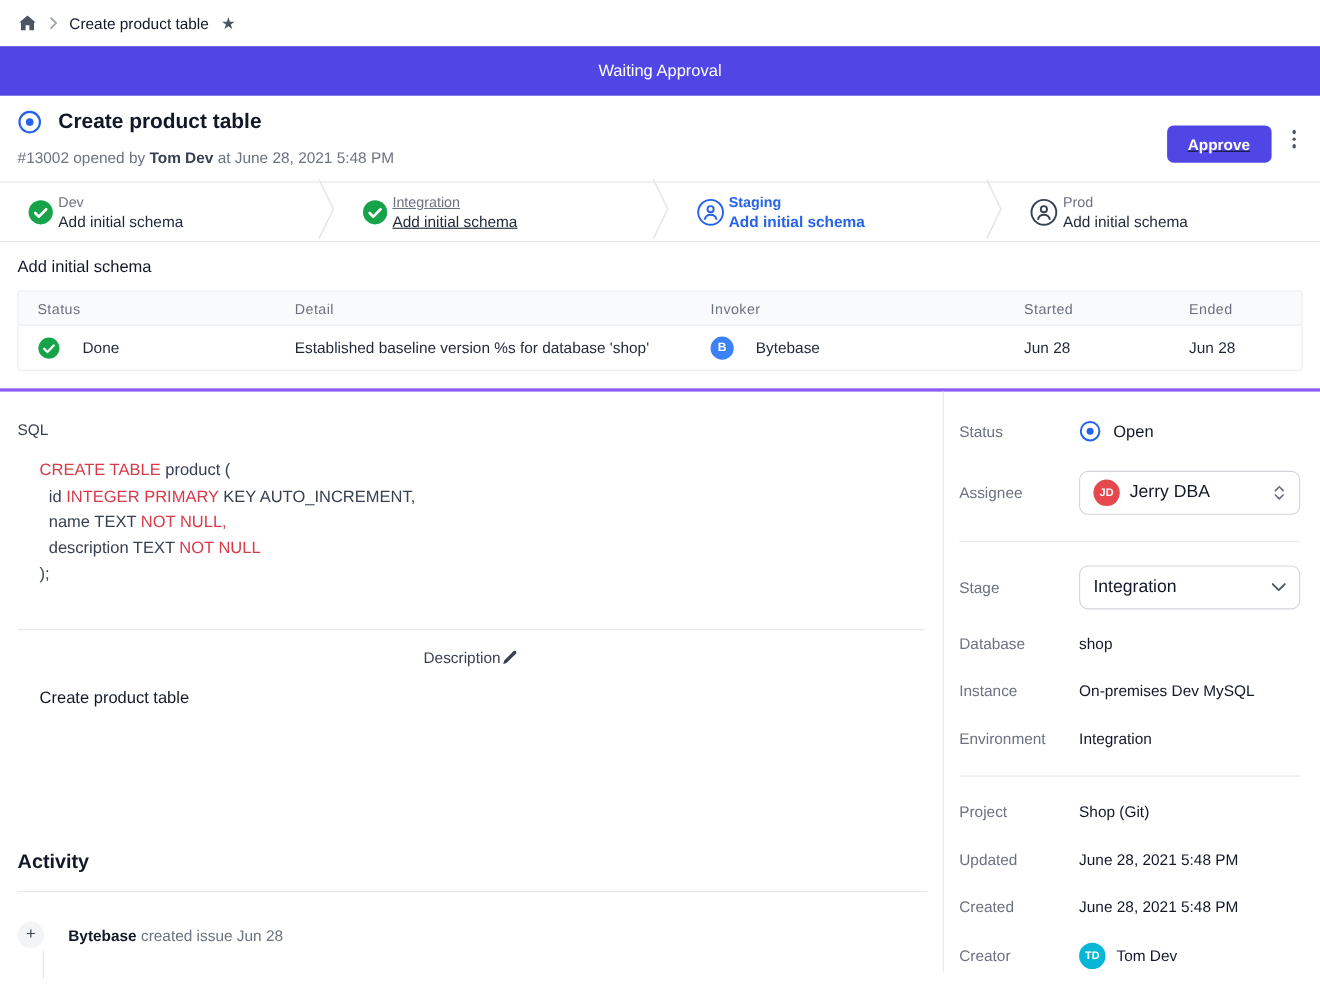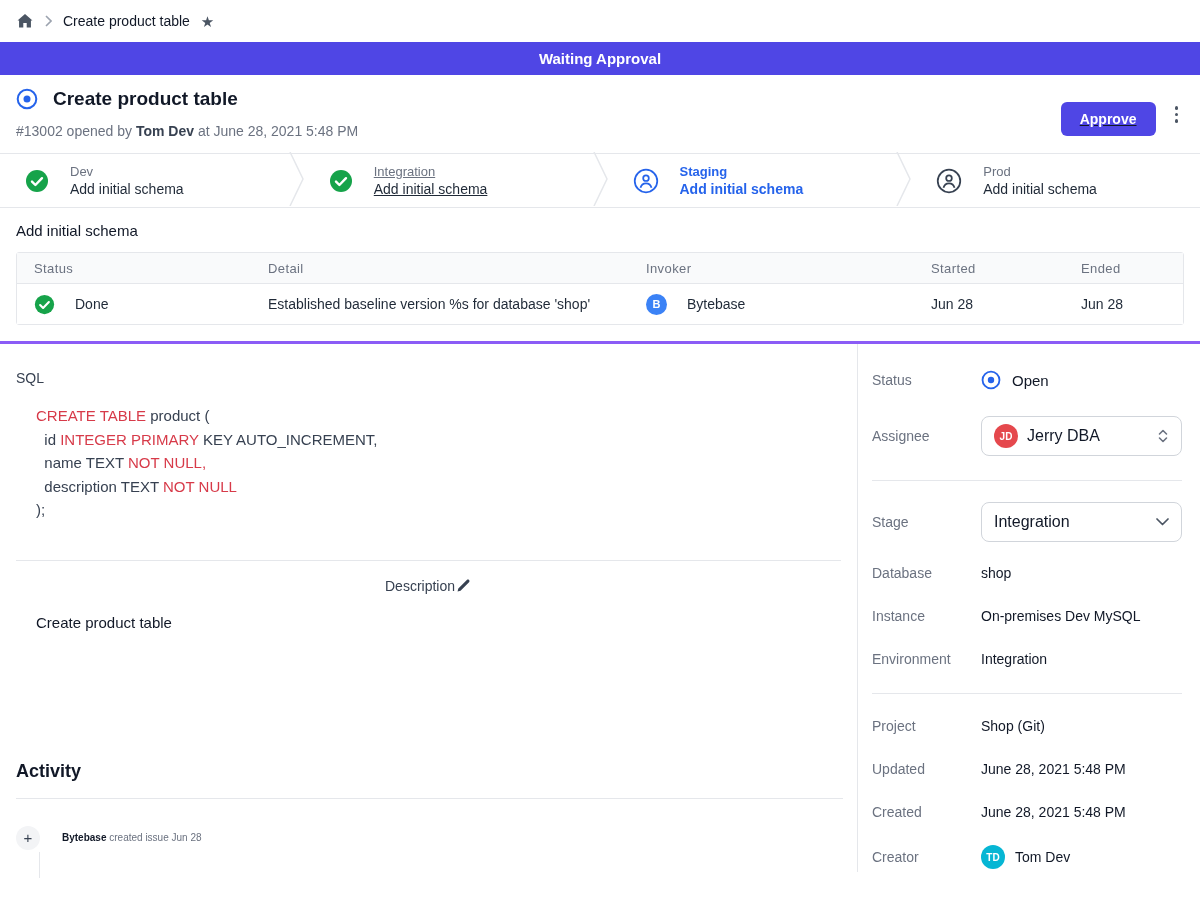--- a/index.html
+++ b/index.html
@@ -5,39 +5,39 @@
   * { margin:0; padding:0; box-sizing:border-box; }
   html,body { width:1200px; height:900px; background:#fff; font-family:"Liberation Sans", sans-serif; color:#111827; overflow:hidden; }
   .page { width:1200px; height:900px; position:relative; background:#fff; }
 
   
   .breadcrumb { height:42px; display:flex; align-items:center; gap:11px; padding:0 16px; }
   .crumb-title { font-size:14px; font-weight:500; color:#111827; }
   .star { font-size:15px; color:#4b5563; line-height:1; }
 
   
-  .banner { height:33px; background:var(--accent,#4f46e5); color:#fff; display:flex; align-items:center; justify-content:center; font-size:15px; font-weight:700; }
+  .banner { height:45px; background:var(--accent,#4f46e5); color:#fff; display:flex; align-items:center; justify-content:center; font-size:15px; font-weight:400; }
 
   
   .header { position:relative; padding:13px 16px 14px; }
   .title-row { display:flex; align-items:center; gap:15px; }
   .issue-title { font-size:19px; font-weight:700; color:#111827; }
   .meta-line { margin-top:13px; font-size:14px; color:#6b7280; }
   .meta-line .author { color:#374151; font-weight:600; }
   .commit-line { margin-top:9px; font-size:14px; color:#6b7280; display:flex; align-items:center; gap:6px; flex-wrap:nowrap; }
   .link { color:var(--link,#2563eb); cursor:pointer; }
   .commit-msg { color:#1f2937; }
   .header-actions { position:absolute; top:27px; right:16px; display:flex; align-items:flex-start; gap:13px;text-decoration:underline; }
   .approve-btn { background:var(--accent,#4f46e5); color:#fff; border:none; border-radius:6px; font-family:inherit; font-size:14px; font-weight:600; padding:9px 19px; cursor:pointer; }
   .kebab { display:flex; flex-direction:column; gap:3px; padding:4px 6px; cursor:pointer; }
   .kebab i { width:3.5px; height:3.5px; border-radius:50%; background:#4b5563; }
 
   
   .stage-bar { height:55px; border-top:1px solid #e5e7eb; border-bottom:1px solid #e5e7eb; display:flex; align-items:stretch; }
-  .stage { flex:1; display:flex; align-items:center; gap:21px; padding-left:25px; }
+  .stage { flex:1; display:flex; align-items:center; gap:4px; padding-left:25px; }
   .stage-texts { display:flex; flex-direction:column; gap:2px; }
   .stage-env { font-size:13px; color:#6b7280; }
   .stage-task { font-size:14px; color:#1f2937; }
   .stage.linked .stage-env, .stage.linked .stage-task { text-decoration:underline; cursor:pointer; }
   .stage.active .stage-env, .stage.active .stage-task { color:var(--link,#2563eb); font-weight:700; }
   .stage-sep { align-self:center; }
 
   
   .task-section { padding:14px 16px 16px; }
   .section-heading { font-size:15px; color:#111827; margin-bottom:13px; }
@@ -64,21 +64,21 @@
   .hr { border:none; border-top:1px solid #e5e7eb; }
   .hr.after-sql { margin-top:38px; }
   .desc-head { margin-top:15px; display:flex; align-items:center; justify-content:center; height:20px; }
   .pencil-btn { cursor:pointer; display:flex; align-items:center; }
   .desc-text { margin:18px 0 0 20px; font-size:15px; color:#111827; }
   .activity { margin-top:130px; }
   .activity-heading { font-size:18px; font-weight:700; color:#111827; }
   .hr.after-activity { margin-top:16px; width:827px; }
   .activity-item { margin-top:27px; display:flex; align-items:center; gap:22px; }
   .plus-circle { width:24px; height:24px; border-radius:50%; background:#f3f4f6; color:#374151; display:flex; align-items:center; justify-content:center; font-size:15px; }
-  .activity-text { font-size:10px; color:#6b7280; }
+  .activity-text { font-size:14px; color:#6b7280; }
   .activity-text .actor { color:#111827; font-weight:700; }
   .timeline { width:1px; height:26px; background:#e5e7eb; margin:2px 0 0 23px; }
 
   
   .side-col { flex:1; padding:26px 18px 0 14px; }
   .side-row { display:flex; align-items:center; margin-bottom:23px; min-height:20px; }
   .side-label { width:109px; flex:0 0 109px; font-size:14px; color:#6b7280; }
   .side-value { font-size:14px; color:#111827; font-weight:500; }
   .side-value-flex { display:flex; align-items:center; gap:10px; font-size:14px; color:#111827; font-weight:500; }
   .status-row { margin-bottom:26px; }

